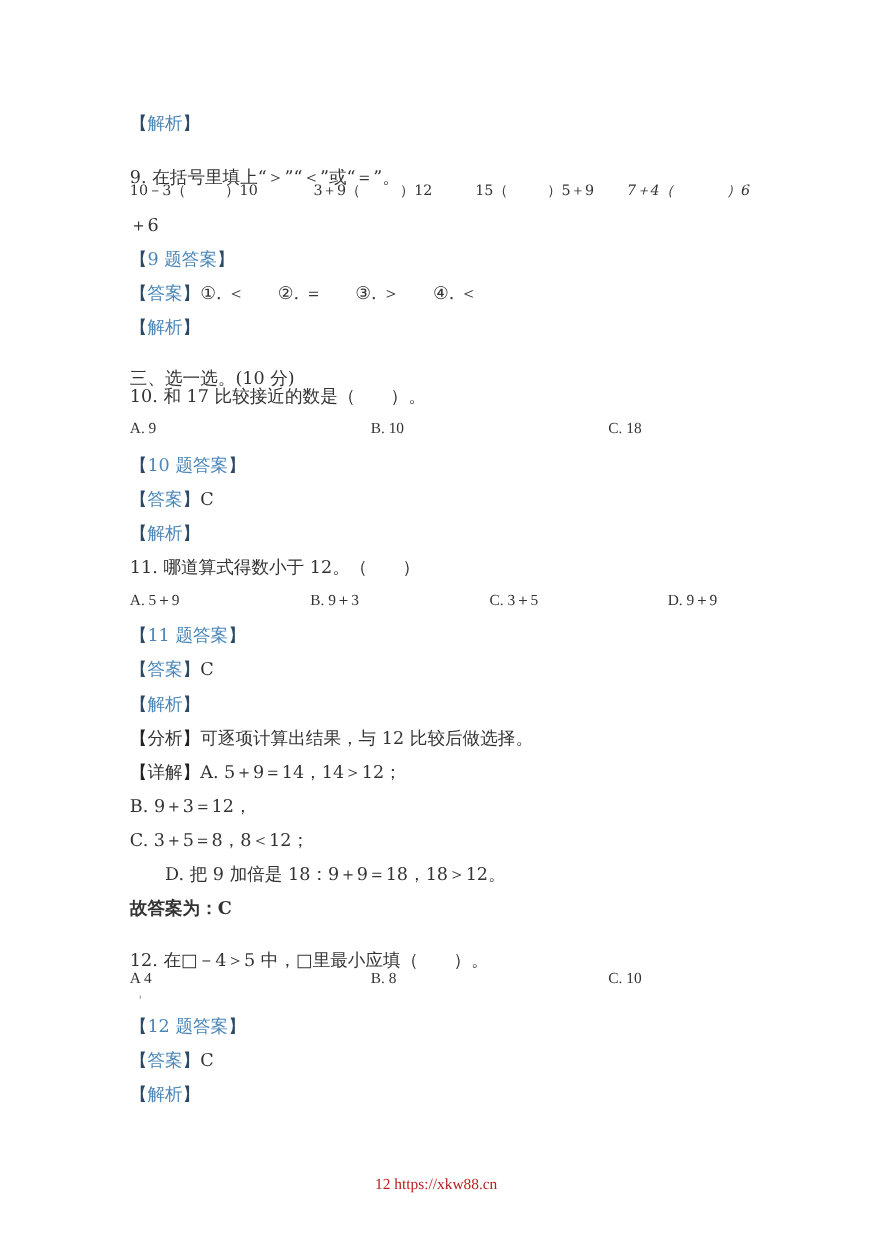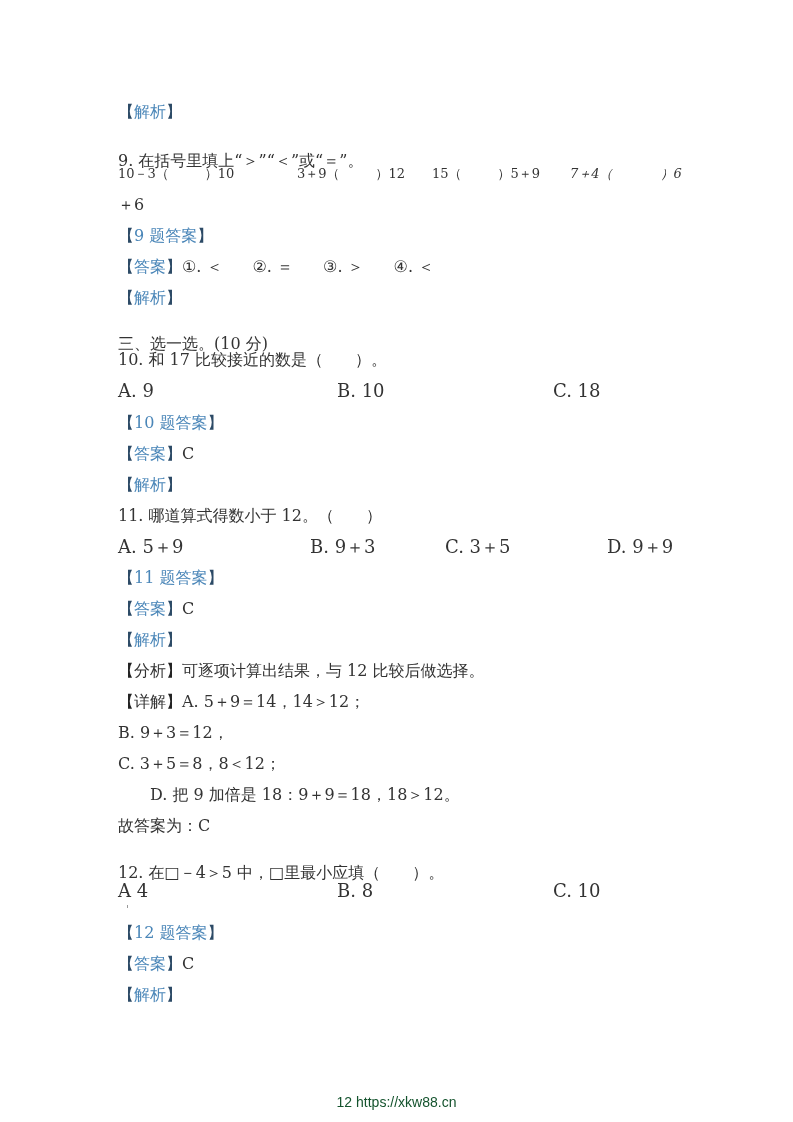--- a/index.html
+++ b/index.html
@@ -29,67 +29,67 @@
       color: #2c4a66;
     }
     .tag {
       color: #333;
     }
     .tag .br {
       color: #222;
     }
     .opt {
       position: absolute;
-      font-size: 18px;
+      font-size: 14px;
       line-height: 18px;
       white-space: nowrap;
+      font-family: Liberation Serif, serif;
     }
     .cmp-item {
       position: absolute;
       font-size: 13px;
       line-height: 18px;
       white-space: nowrap;
     }
     .ans-item {
       display: inline-block;
       margin-right: 30px;
     }
     .ans-item:first-child {
       margin-left: 26px;
     }
     .footer {
       position: absolute;
       top: 1070px;
       left: 0;
       width: 793px;
       text-align: center;
-      font-family: Liberation Sans, sans-serif;
+      font-family: Liberation Serif, serif;
       font-size: 14px;
-      color: #14532d;
-      margin-top: 24px;
+      color: #b91c1c;
     }
     .stray-dot {
       position: absolute;
       left: 127px;
       top: 905px;
       width: 1px;
       height: 3px;
       background: #999;
     }
   </style>
 </head>
 <body>
 
 <div class="line label" style="top:103px;"><span class="br">【</span><span>解析</span><span class="br">】</span></div>
 
 <div class="line" style="top:152px;">9. 在括号里填上“＞”“＜”或“＝”。</div>
 
 <div>
   <div class="cmp-item" style="left:118px; top:165px;"><span>10－3（</span><span style="display:inline-block;width:36px;"></span><span>）10</span></div>
-  <div class="cmp-item" style="left:285px; top:165px;margin-left:12px;"><span>3＋9（</span><span style="display:inline-block;width:36px;"></span><span>）12</span></div>
+  <div class="cmp-item" style="left:285px; top:165px;"><span>3＋9（</span><span style="display:inline-block;width:36px;"></span><span>）12</span></div>
   <div class="cmp-item" style="left:432px; top:165px;text-align:right;"><span>15（</span><span style="display:inline-block;width:36px;"></span><span>）5＋9</span></div>
   <div class="cmp-item" style="left:570px; top:165px;font-style:italic;"><span>7＋4（</span><span style="display:inline-block;width:48px;"></span><span>）6</span></div>
 </div>
 <div class="line" style="top:196px;">＋6</div>
 
 <div class="line label" style="top:227px;"><span class="br">【</span><span>9 题答案</span><span class="br">】</span></div>
 
 <div class="line" style="top:258px;"><span class="label"><span class="br">【</span><span>答案</span><span class="br">】</span></span><span class="ans-item">①. ＜</span><span class="ans-item">②. ＝</span><span class="ans-item">③. ＞</span><span class="ans-item">④. ＜</span></div>
 
 <div class="line label" style="top:289px;"><span class="br">【</span><span>解析</span><span class="br">】</span></div>
@@ -100,34 +100,34 @@
 <div class="opt" style="left:118px; top:382px;">A. 9</div>
 <div class="opt" style="left:337px; top:382px;">B. 10</div>
 <div class="opt" style="left:553px; top:382px;">C. 18</div>
 
 <div class="line label" style="top:414px;"><span class="br">【</span><span>10 题答案</span><span class="br">】</span></div>
 <div class="line" style="top:445px;"><span class="label"><span class="br">【</span><span>答案</span><span class="br">】</span></span><span>C</span></div>
 <div class="line label" style="top:476px;"><span class="br">【</span><span>解析</span><span class="br">】</span></div>
 
 <div class="line" style="top:507px;">11. 哪道算式得数小于 12。（　　）</div>
 <div class="opt" style="left:118px; top:538px;">A. 5＋9</div>
-<div class="opt" style="left:282px; top:538px;margin-left:28px;">B. 9＋3</div>
+<div class="opt" style="left:282px; top:538px;">B. 9＋3</div>
 <div class="opt" style="left:445px; top:538px;">C. 3＋5</div>
 <div class="opt" style="left:607px; top:538px;">D. 9＋9</div>
 
 <div class="line label" style="top:569px;"><span class="br">【</span><span>11 题答案</span><span class="br">】</span></div>
 <div class="line" style="top:600px;"><span class="label"><span class="br">【</span><span>答案</span><span class="br">】</span></span><span>C</span></div>
 <div class="line label" style="top:631px;"><span class="br">【</span><span>解析</span><span class="br">】</span></div>
 
 <div class="line" style="top:662px;"><span class="tag"><span class="br">【</span><span>分析</span><span class="br">】</span></span><span>可逐项计算出结果，与 12 比较后做选择。</span></div>
 <div class="line" style="top:693px;"><span class="tag"><span class="br">【</span><span>详解</span><span class="br">】</span></span><span>A. 5＋9＝14，14＞12；</span></div>
 <div class="line" style="top:724px;">B. 9＋3＝12，</div>
 <div class="line" style="top:755px;">C. 3＋5＝8，8＜12；</div>
 <div class="line" style="top:786px;margin-left:32px;">D. 把 9 加倍是 18：9＋9＝18，18＞12。</div>
-<div class="line" style="top:817px;">故答案为：C</div>
+<div class="line" style="top:817px;font-weight:bold;">故答案为：C</div>
 
 <div class="line" style="top:848px;margin-top:16px;">12. 在□－4＞5 中，□里最小应填（　　）。</div>
 <div class="opt" style="left:118px; top:882px;">A 4</div>
 <div class="stray-dot"></div>
 <div class="opt" style="left:337px; top:882px;">B. 8</div>
 <div class="opt" style="left:553px; top:882px;text-align:right;">C. 10</div>
 
 <div class="line label" style="top:924px;"><span class="br">【</span><span>12 题答案</span><span class="br">】</span></div>
 <div class="line" style="top:955px;"><span class="label"><span class="br">【</span><span>答案</span><span class="br">】</span></span><span>C</span></div>
 <div class="line label" style="top:986px;"><span class="br">【</span><span>解析</span><span class="br">】</span></div>

